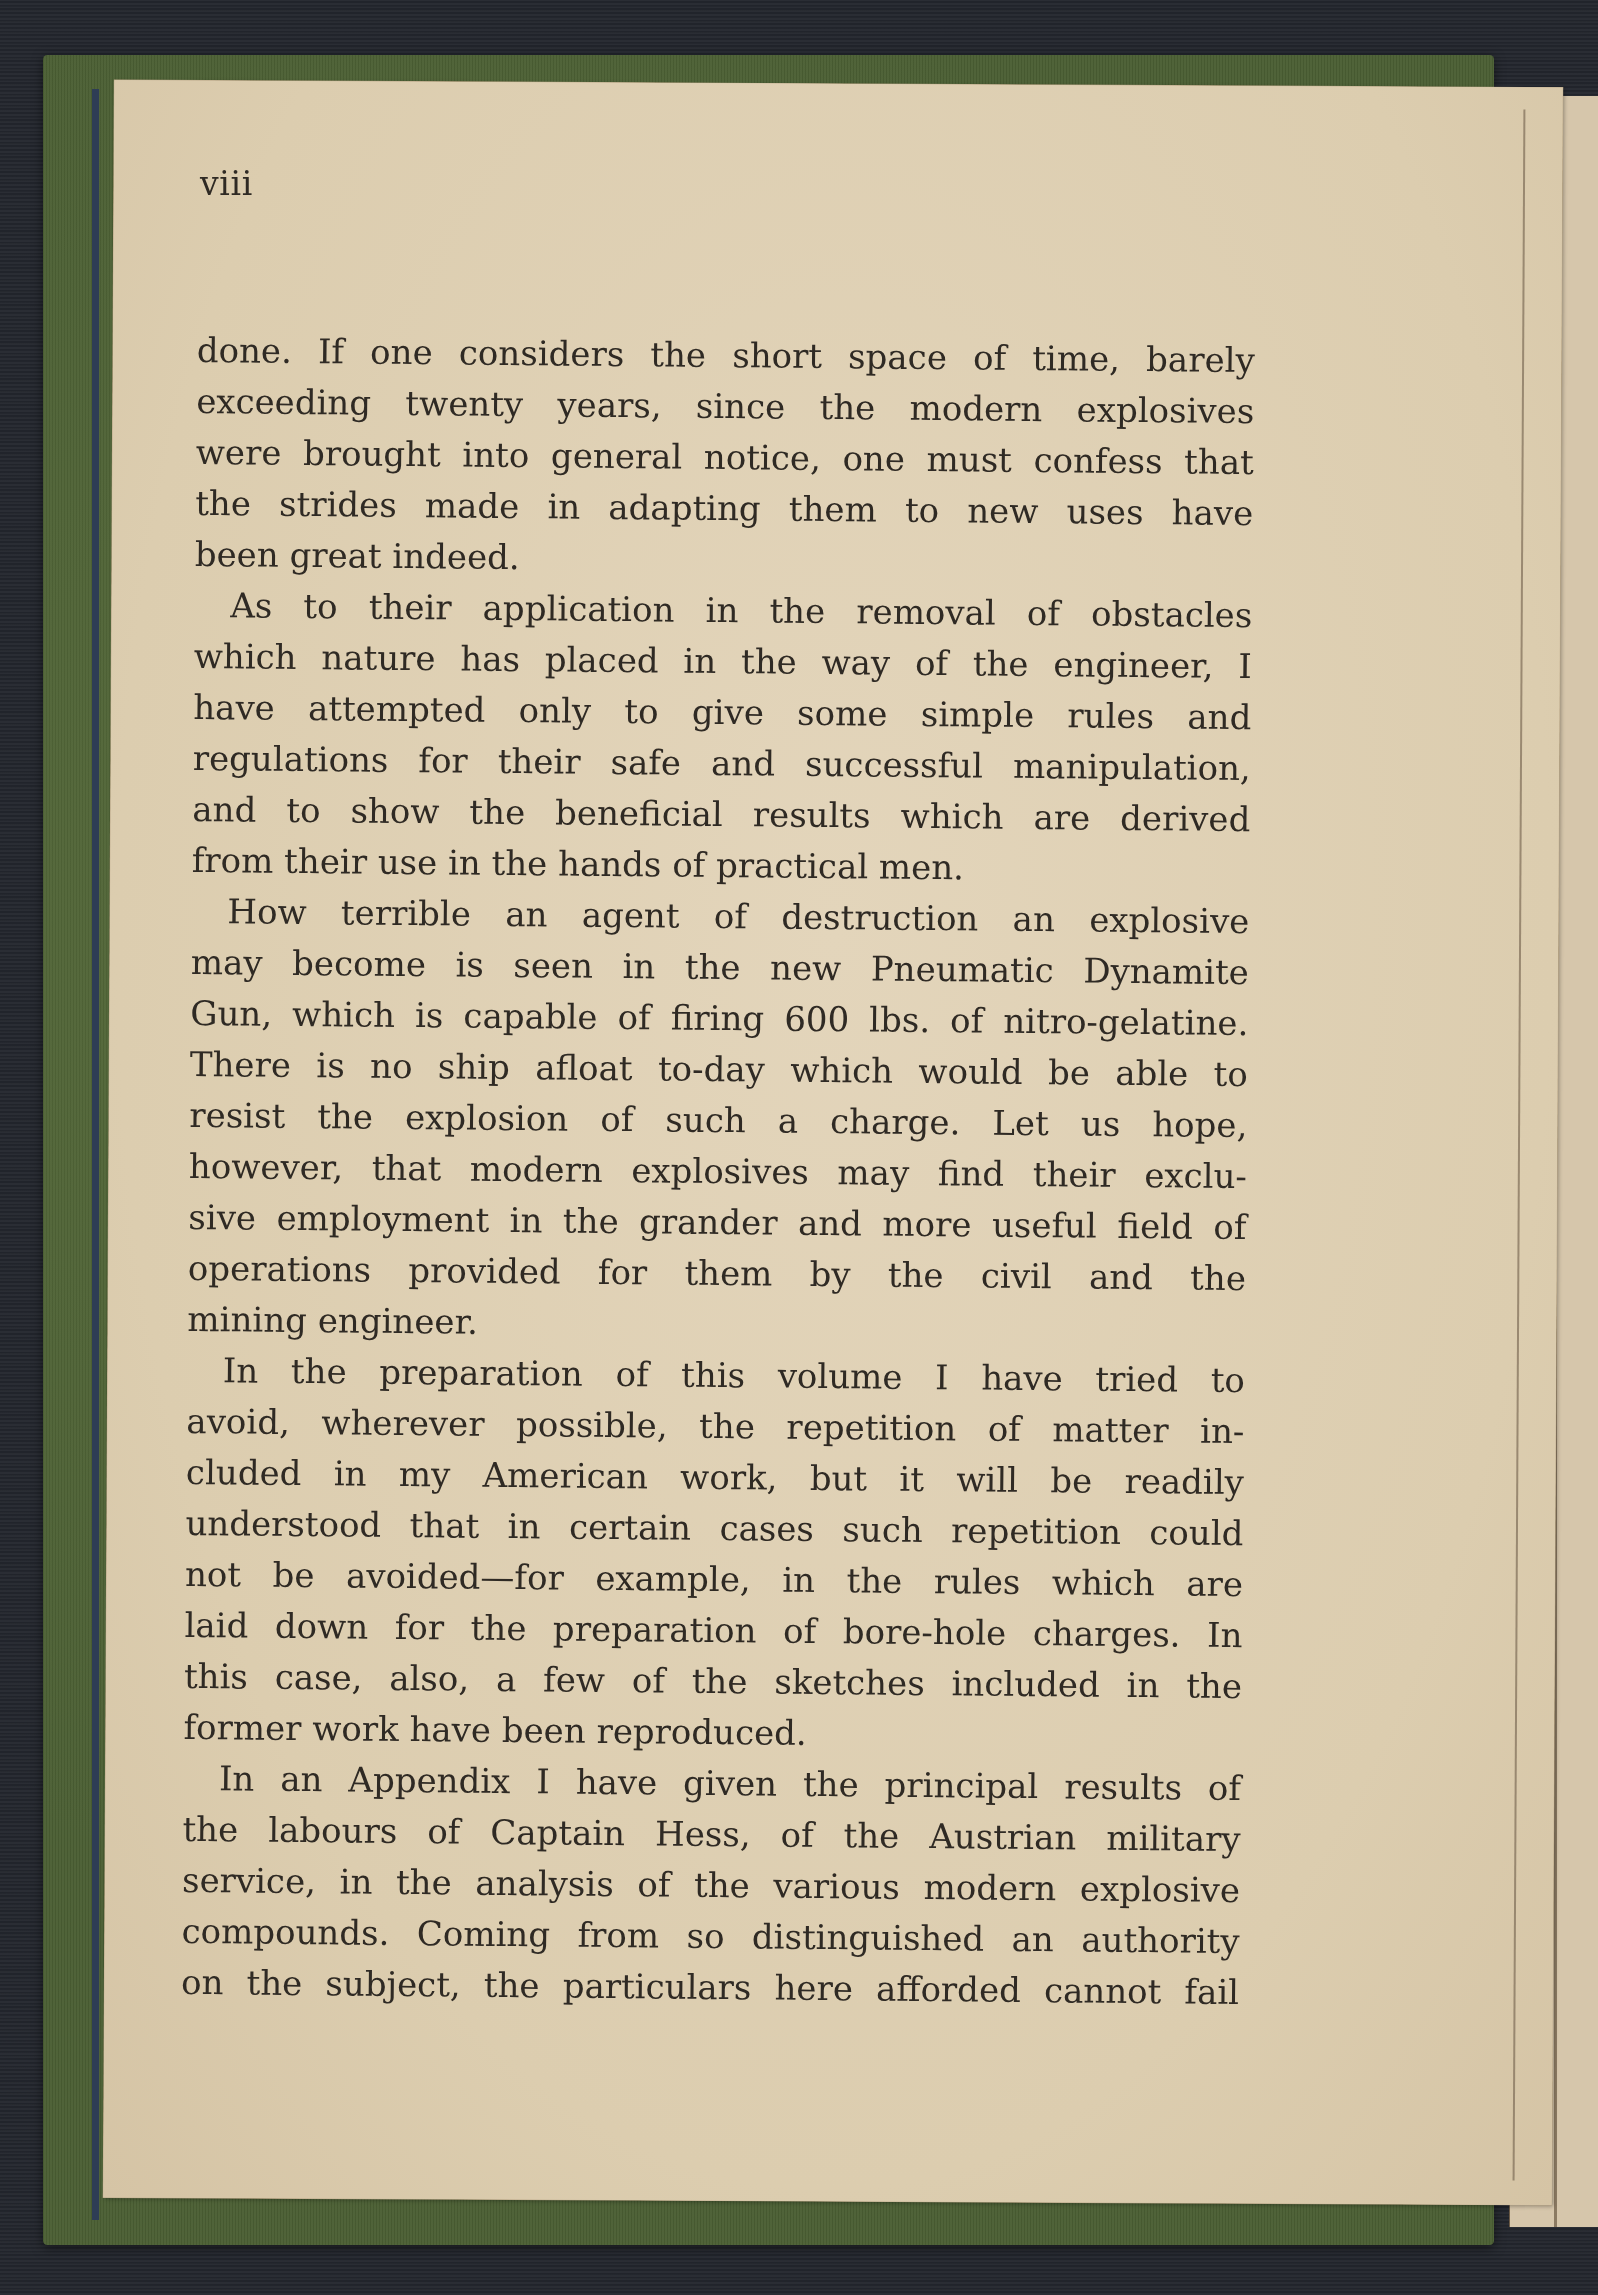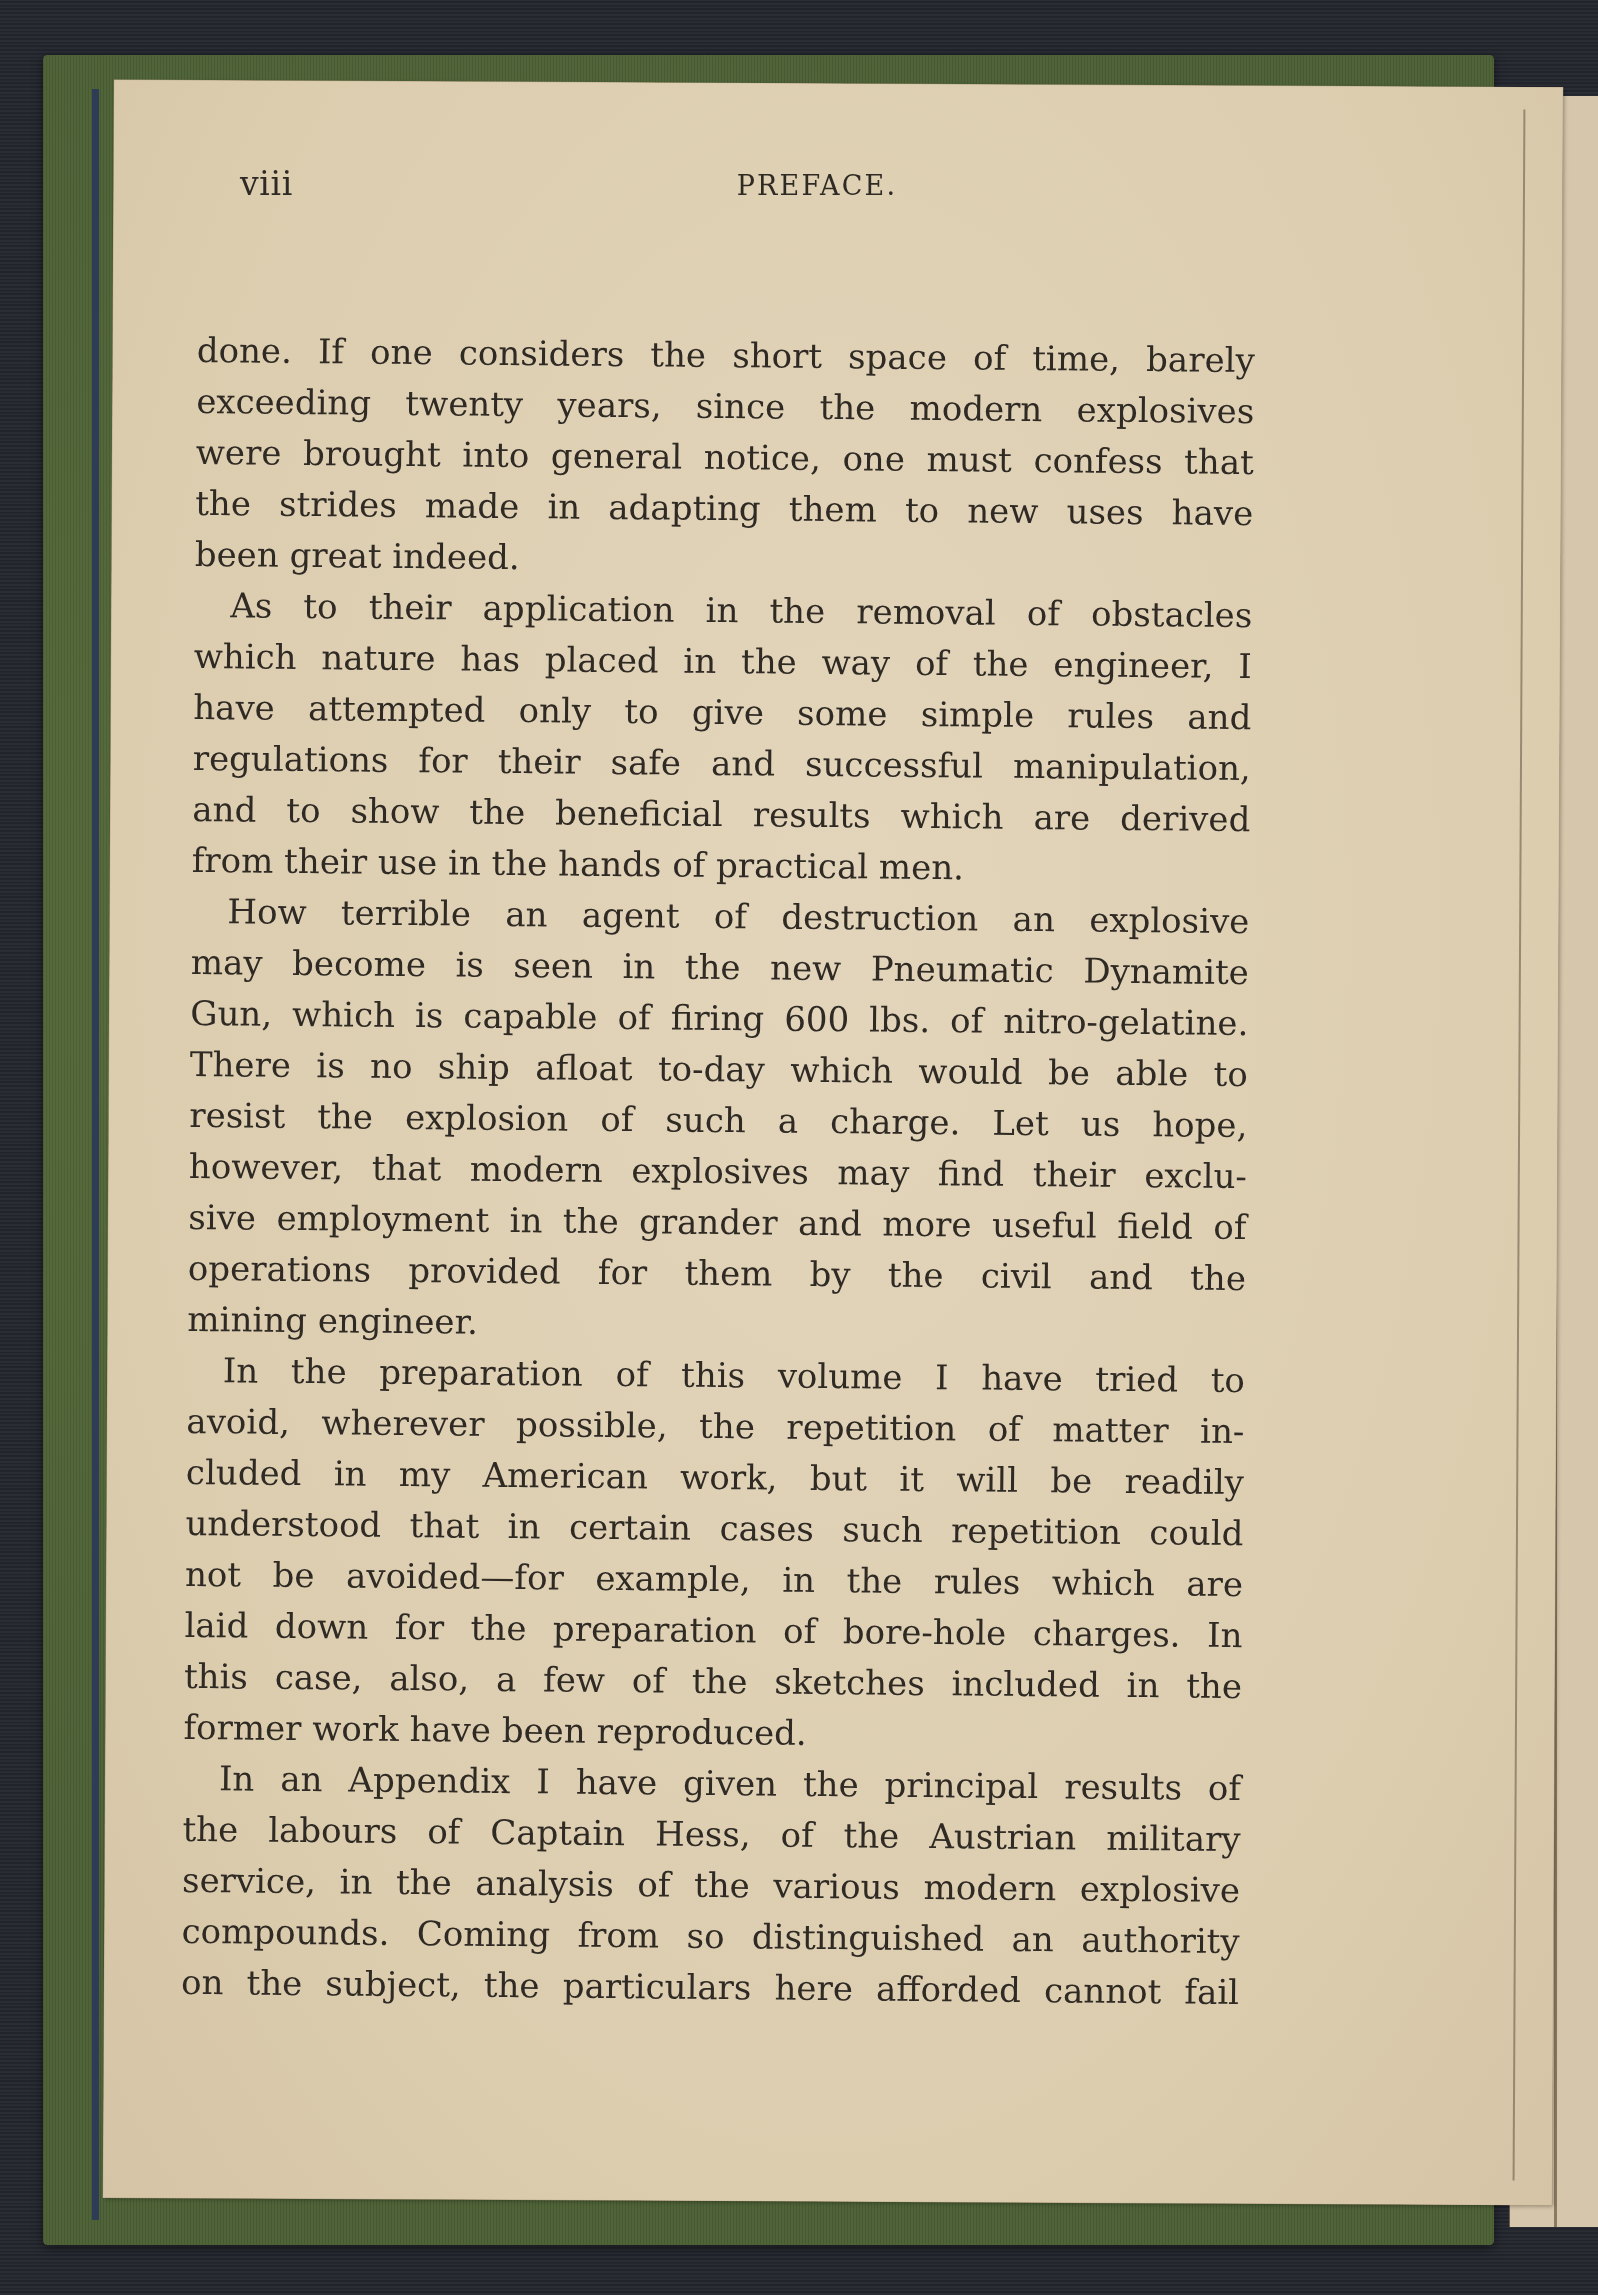--- a/index.html
+++ b/index.html
@@ -73,21 +73,20 @@
     background: #7d6c57;
     opacity: 0.7;
   }
   .running-head {
     position: absolute;
     top: 164px;
     left: 200px;
     width: 1154px;
     height: 44px;
     color: #2f2a24;
-    margin-left: 40px;
   }
   .page-number {
     position: absolute;
     left: 0;
     top: 0;
     font-size: 33px;
     letter-spacing: 0.7px;
   }
   .header-title {
     position: absolute;
@@ -138,21 +137,20 @@
 <div class="page-right-stack">
   <div class="fold"></div>
 </div>
 
 <div class="page">
   <div class="gutter-line"></div>
 </div>
 
 <div class="running-head">
   <span class="page-number">viii</span>
-  <div class="header-title">PREFACE.</div>
 </div>
 
 <div class="body-text">
   <div class="para">
       <span class="line">done.  If one considers the short space of time, barely</span>
       <span class="line">exceeding twenty years, since the modern explosives</span>
       <span class="line">were brought into general notice, one must confess that</span>
       <span class="line">the strides made in adapting them to new uses have</span>
       <span class="line last">been great indeed.</span>
     </div>

